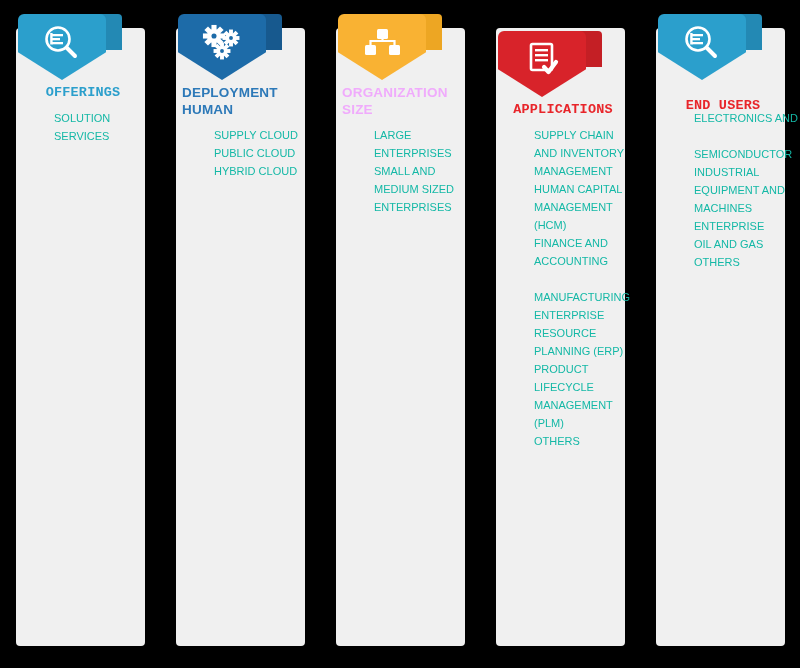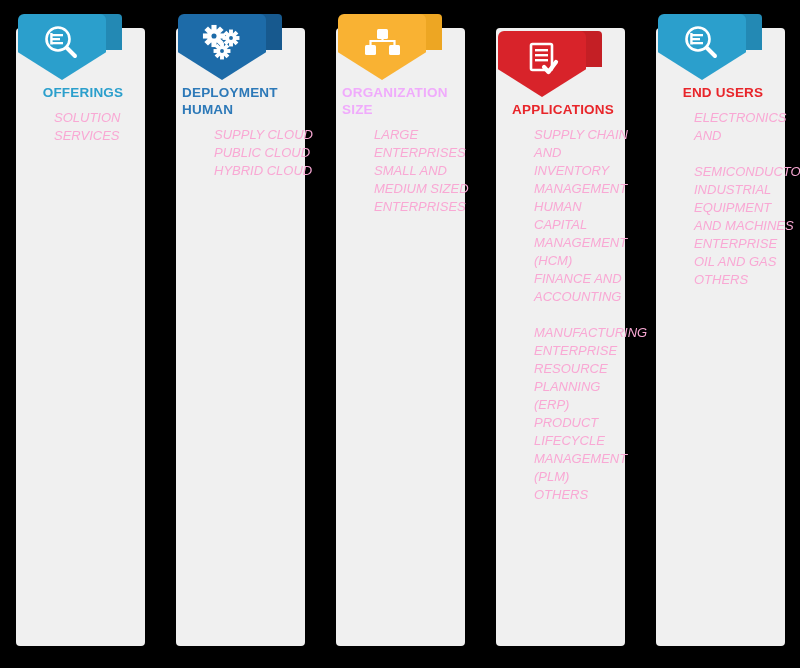--- a/index.html
+++ b/index.html
@@ -74,34 +74,33 @@
     top: 84px;
     left: 0;
     width: 150px;
     padding: 0 14px;
     font-size: 13.5px;
     font-weight: bold;
     letter-spacing: 0.2px;
     line-height: 17px;
     z-index: 5;
   }
-  .heading.centered { text-align: center; }
+  .heading.centered { text-align: center; font-family: Liberation Mono, monospace; }
 
   .list {
     position: absolute;
     left: 0;
     width: 152px;
     padding-left: 46px;
     padding-right: 2px;
-    font-size: 13px;
+    font-size: 11px;
     line-height: 18px;
-    color: #f9a8d4;
+    color: #14b8a6;
     z-index: 5;
     white-space: nowrap;
-    font-style: italic;
   }
   .list .item { white-space: normal; }
   .list-0 { top: 109px; }
   .list-1 { top: 126px; }
   .list-2 { top: 126px; }
   .list-3 { top: 109px; }
   .list-4 { top: 109px; }
   .spacer { height: 18px; }
 </style>
 </head>
@@ -235,21 +234,21 @@
           <svg viewBox="0 0 46 40" aria-hidden="true">
             <circle cx="19" cy="17" r="11.5" fill="none" stroke="#ffffff" stroke-width="2.6"></circle>
             <rect x="13" y="12" width="11" height="2.3" fill="#ffffff"></rect>
             <rect x="13" y="16" width="8" height="2.3" fill="#ffffff"></rect>
             <rect x="13" y="20" width="11" height="2.3" fill="#ffffff"></rect>
             <rect x="11.2" y="11" width="2.4" height="11.5" fill="#ffffff"></rect>
             <line x1="27.5" y1="25.5" x2="36" y2="34" stroke="#ffffff" stroke-width="4" stroke-linecap="round"></line>
           </svg>
         </div>
       </div>
-      <div class="heading centered" style="color: rgb(232, 37, 42);">END USERS</div>
+      <div class="heading centered" style="color: rgb(232, 37, 42); margin-top: 13px;">END USERS</div>
       <div class="list list-4">
         <div class="item">ELECTRONICS AND</div>
         <div class="spacer"></div>
         <div class="item">SEMICONDUCTOR</div>
         <div class="item">INDUSTRIAL EQUIPMENT AND MACHINES</div>
         <div class="item">ENTERPRISE</div>
         <div class="item">OIL AND GAS</div>
         <div class="item">OTHERS</div>
       </div>
     </div>

